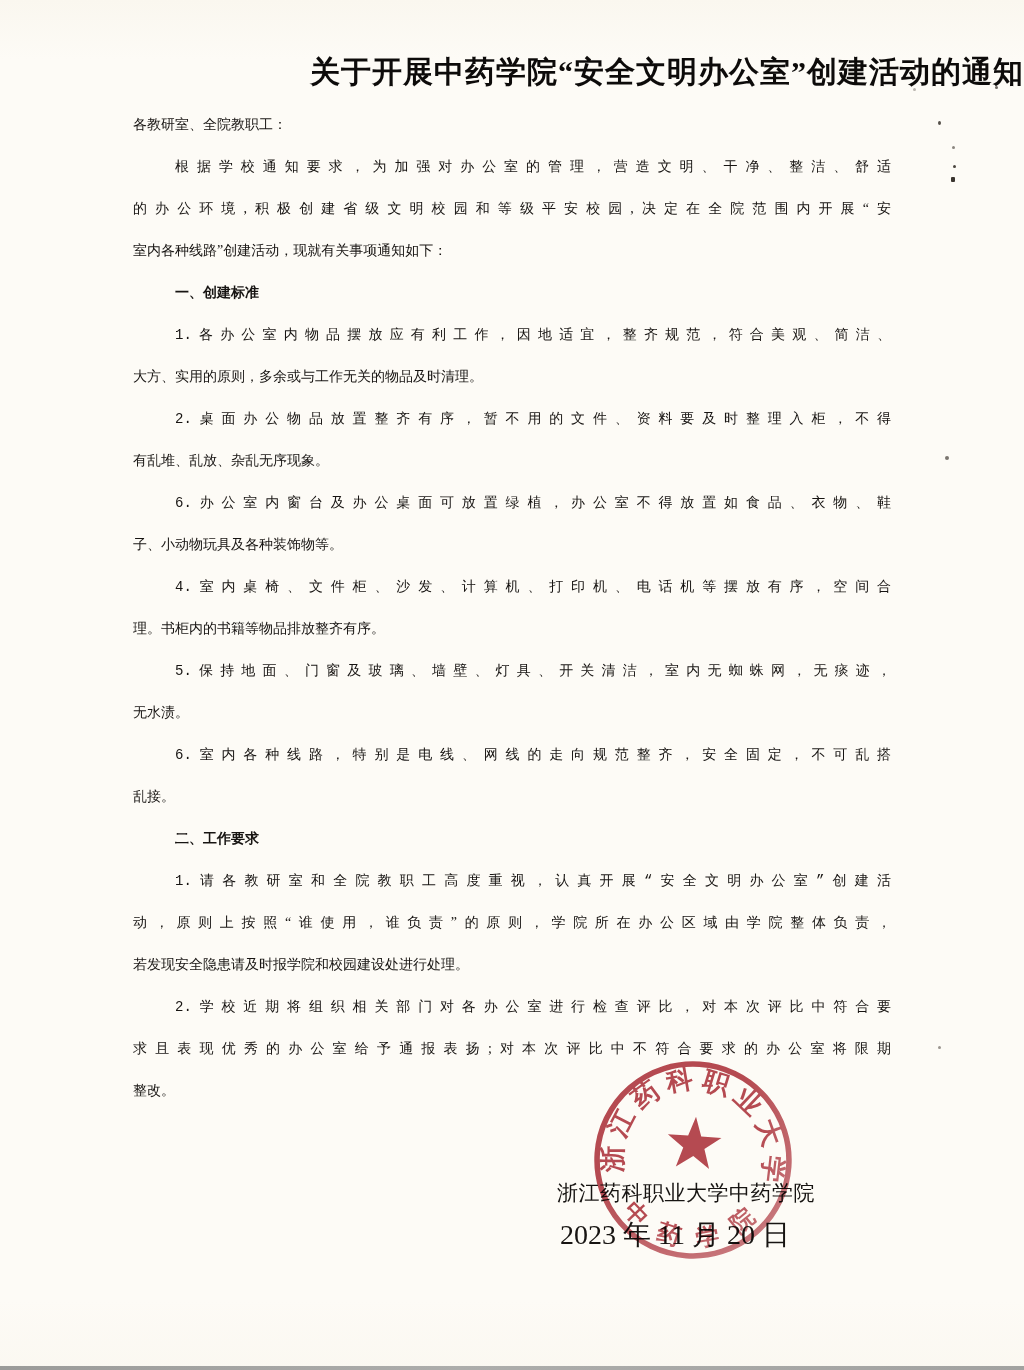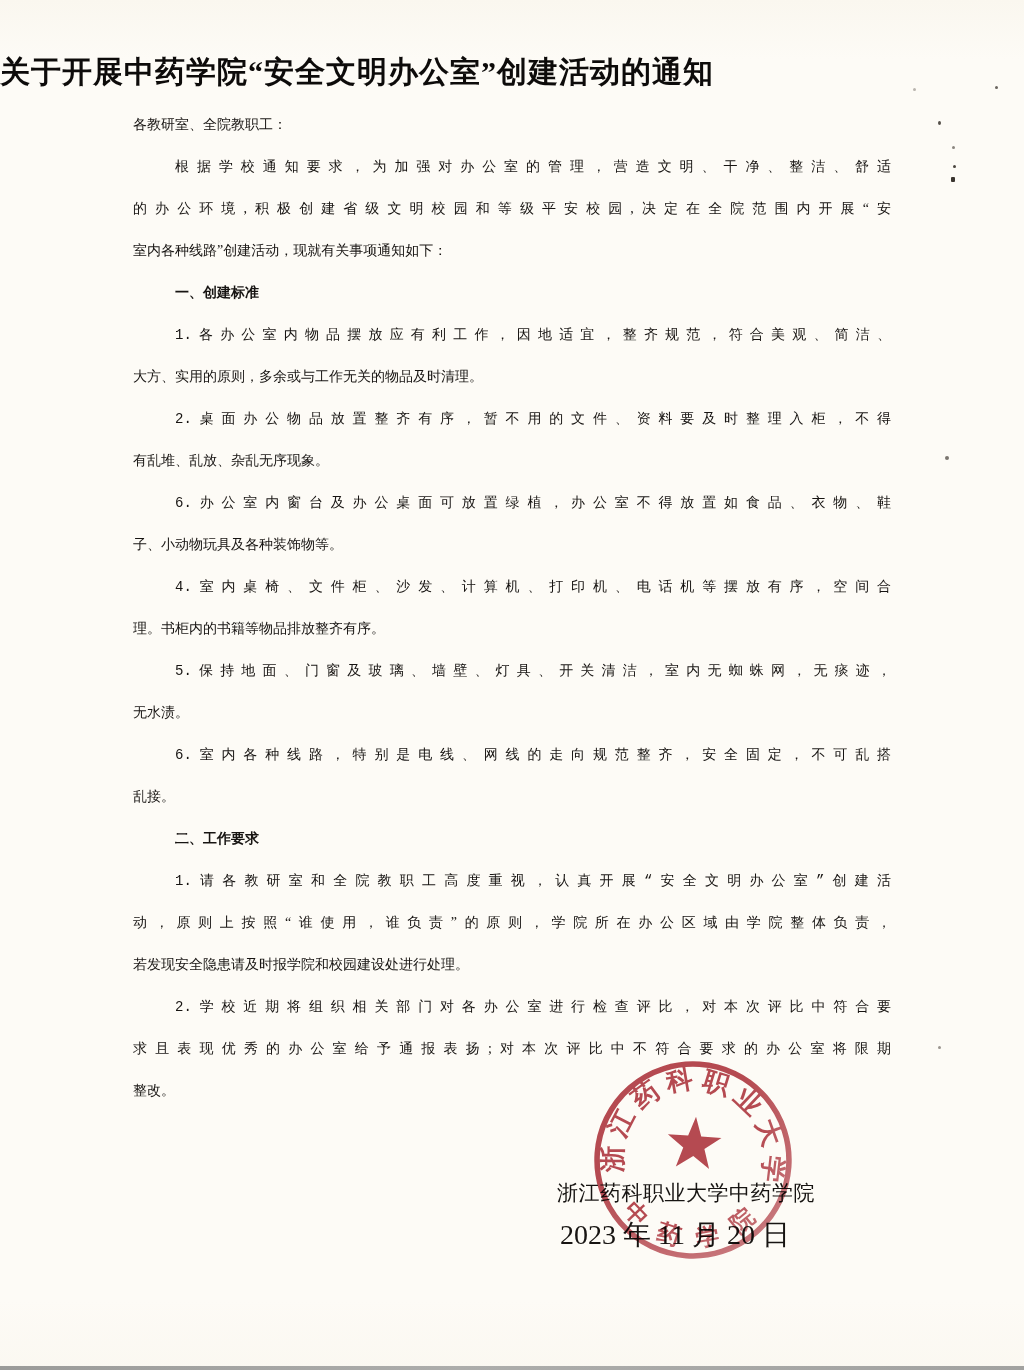--- a/index.html
+++ b/index.html
@@ -15,21 +15,21 @@
     margin:0 auto;
     background:var(--paper);
     background-image:linear-gradient(180deg,#faf7ef 0,#fdfbf6 60px,#fdfbf6 1300px,#fbf8f1 1370px);
     overflow:hidden;
     font-family:"Liberation Serif","DejaVu Serif",serif;
     color:var(--ink);
   }
   .title{
     position:absolute;top:52px;left:0;right:0;
     margin:0;
-    text-align:left;
+    text-align:right;
     font-size:30px;line-height:40px;
     font-weight:bold;
     letter-spacing:1px;
     color:#0d0b0a;
   }
   .doc-body{
     position:absolute;
     left:133px;top:104px;
     width:758px;
   }

